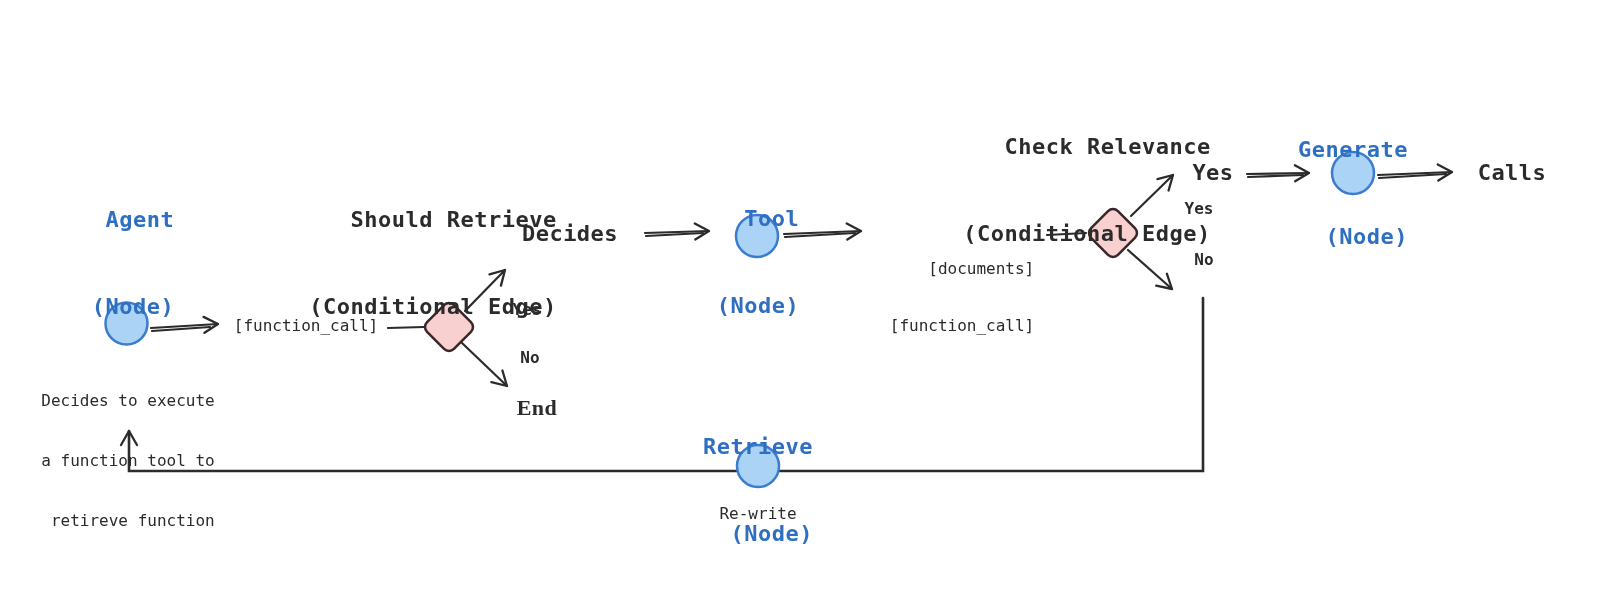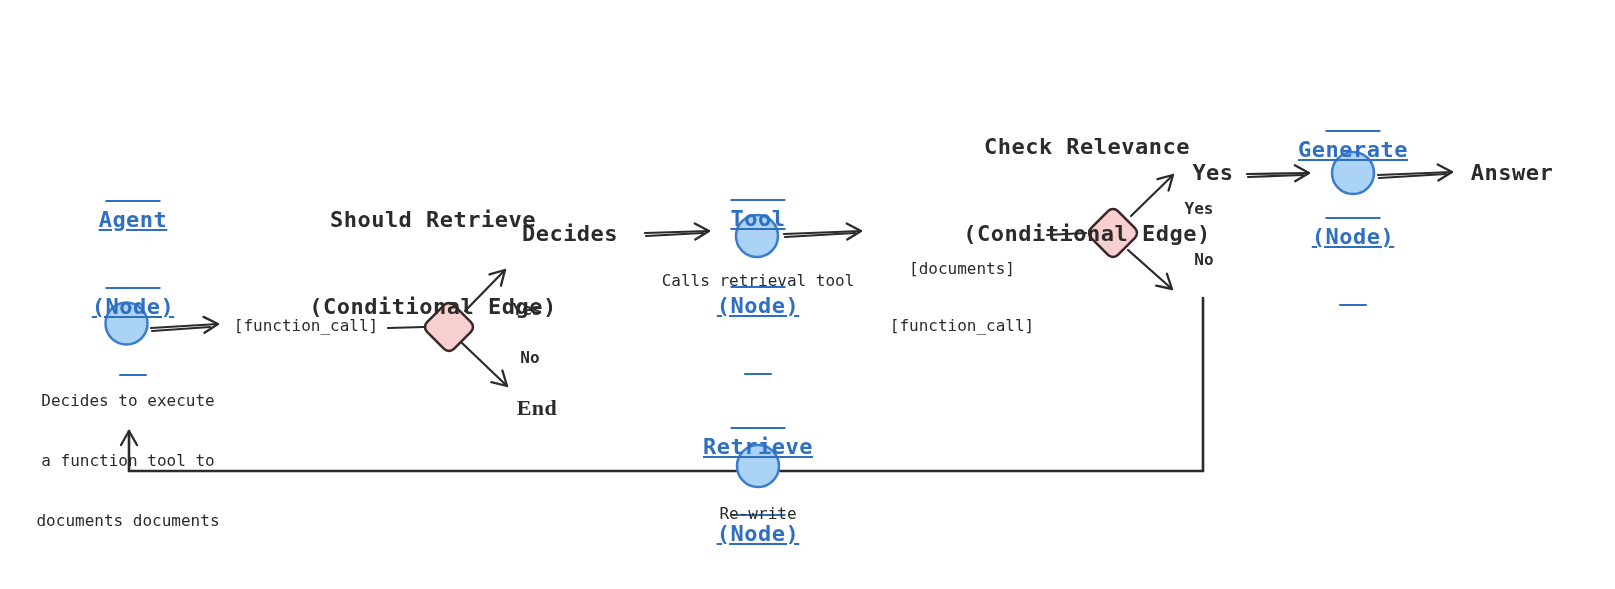--- a/index.html
+++ b/index.html
@@ -8,26 +8,26 @@
     width: 1615px;
     height: 589px;
     background: #ffffff;
     overflow: hidden;
     font-family: "DejaVu Sans Mono", "Liberation Mono", monospace;
   }
   #wires { position: absolute; left: 0; top: 0; }
   .lbl {
     position: absolute;
     transform: translateX(-50%);
-    text-align: center;
+    text-align: right;
     color: #2b2b2b;
     white-space: pre;
   }
   .heading { font-size: 22px; font-weight: 700; line-height: 29px; letter-spacing: 0.5px; }
-  .heading.blue { color: #2e6fc2; text-decoration: underline; }
+  .heading.blue { color: #2e6fc2; }
   .big { font-size: 22px; font-weight: 700; line-height: 29px; letter-spacing: 0.5px; }
   .small { font-size: 16px; font-weight: 500; line-height: 20px; }
   .small.bold { font-weight: 700; }
   .docs { line-height: 19px; }
 </style>
 </head>
 <body>
 
 <div id="canvas">
 
@@ -122,41 +122,40 @@
   <div class="lbl heading blue" style="left:758px; top:374px;">
     <div>Retrieve</div>
     <div>(Node)</div>
   </div>
 
   <div class="lbl small" style="left:306px; top:316px;">[function_call]</div>
 
   <div class="lbl small" style="left:128px; top:351px;">
     <div>Decides to execute</div>
     <div>a function tool to</div>
-    <div>documents documents</div>
+    <div>retireve function</div>
   </div>
 
   <div class="lbl big" style="left:570px; top:219px;">Decides</div>
 
   <div class="lbl small bold" style="left:527px; top:300px;">Yes</div>
 
   <div class="lbl small bold" style="left:530px; top:348px;">No</div>
 
   <div class="lbl big" style="left:537px; top:393px;font-family:Liberation Serif, serif;">End</div>
 
-  <div class="lbl small" style="left:758px; top:271px;">Calls retrieval tool</div>
 
   <div class="lbl small docs" style="left:962px; top:221px;">
     <div>[documents]</div>
     <div>[function_call]</div>
   </div>
 
   <div class="lbl big" style="left:1213px; top:158px;">Yes</div>
 
   <div class="lbl small bold" style="left:1199px; top:199px;">Yes</div>
 
   <div class="lbl small bold" style="left:1204px; top:250px;">No</div>
 
-  <div class="lbl big" style="left:1512px; top:158px;">Answer</div>
+  <div class="lbl big" style="left:1512px; top:158px;">Calls</div>
 
   <div class="lbl small" style="left:758px; top:504px;">Re-write</div>
 
 </div>
 
 </body></html>

